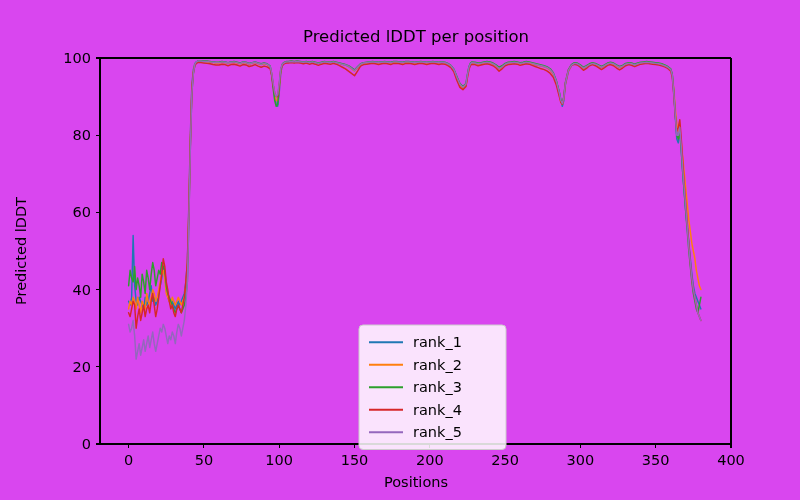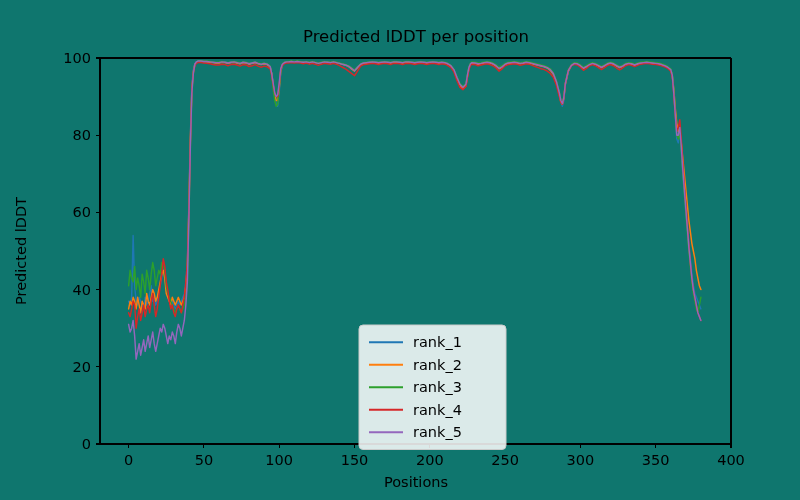--- a/index.html
+++ b/index.html
@@ -4,21 +4,21 @@
 <style>
   html, body {
     margin: 0;
     padding: 0;
     background: #ffffff;
   }
   #figure {
     position: relative;
     width: 800px;
     height: 500px;
-    background: #0f766e;
+    background: #d946ef;
     font-family: "DejaVu Sans", sans-serif;
     overflow: hidden;
   }
   #chart-svg {
     position: absolute;
     left: 0;
     top: 0;
     width: 800px;
     height: 500px;
   }

